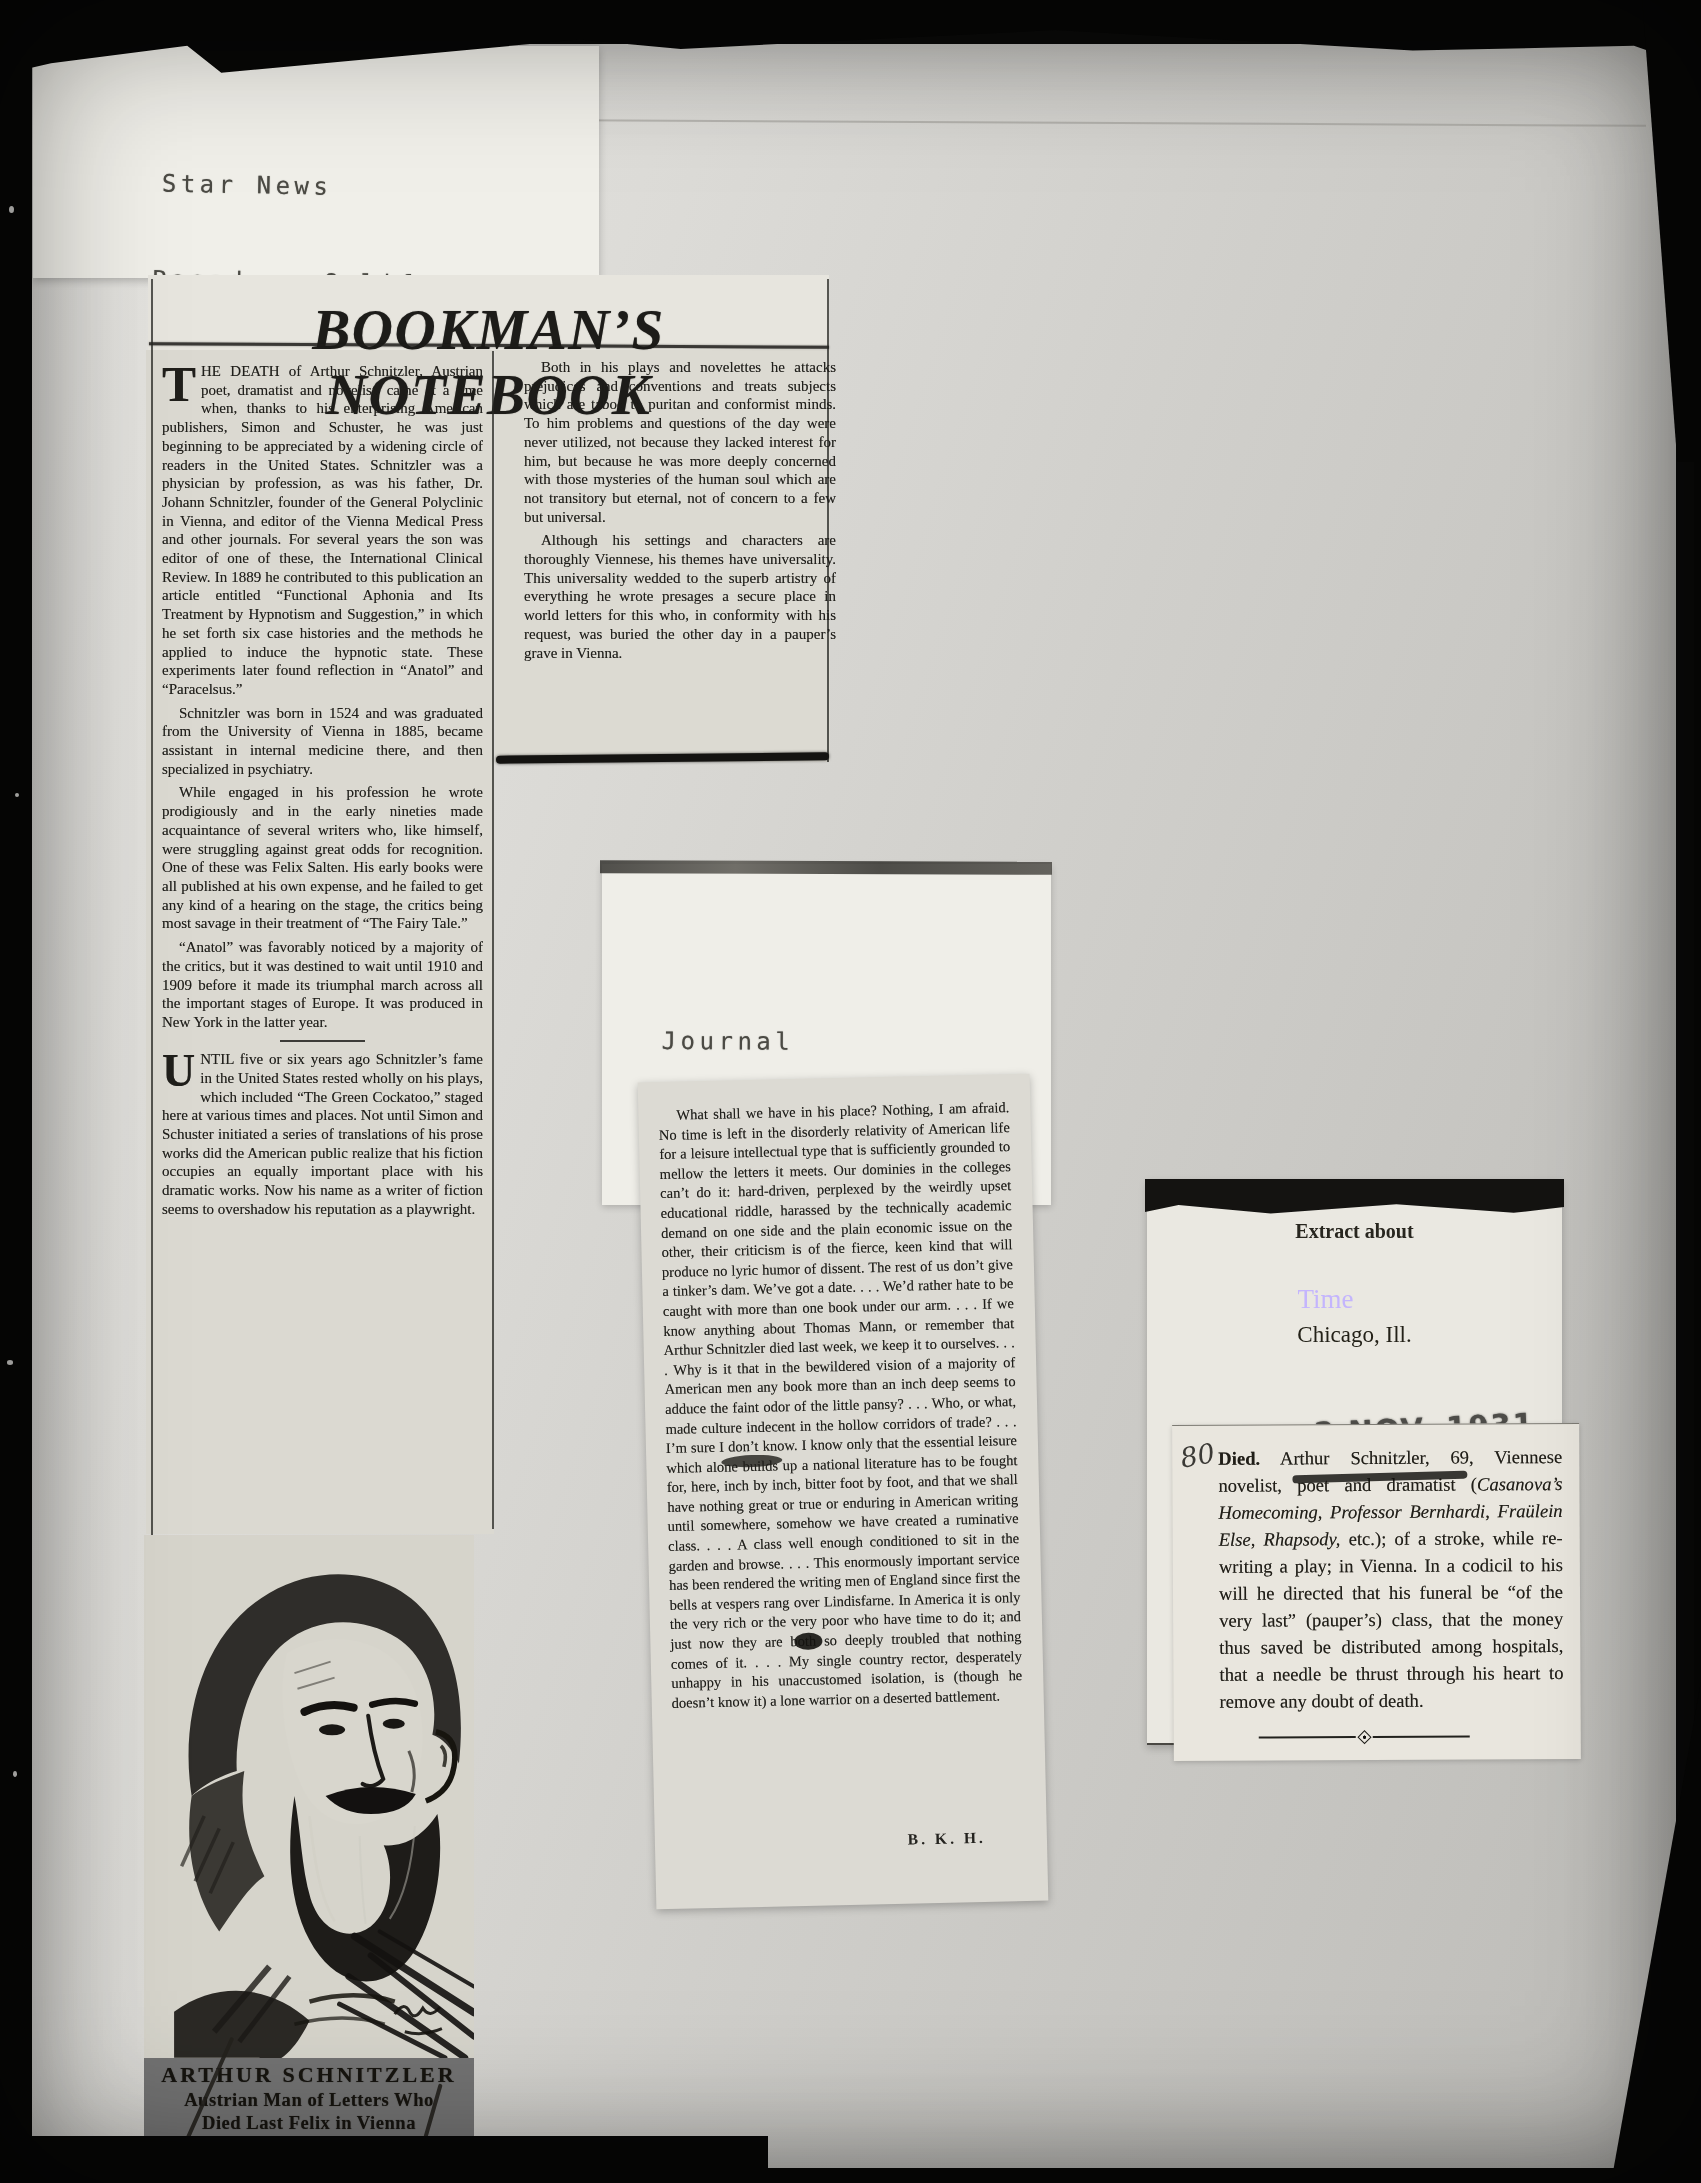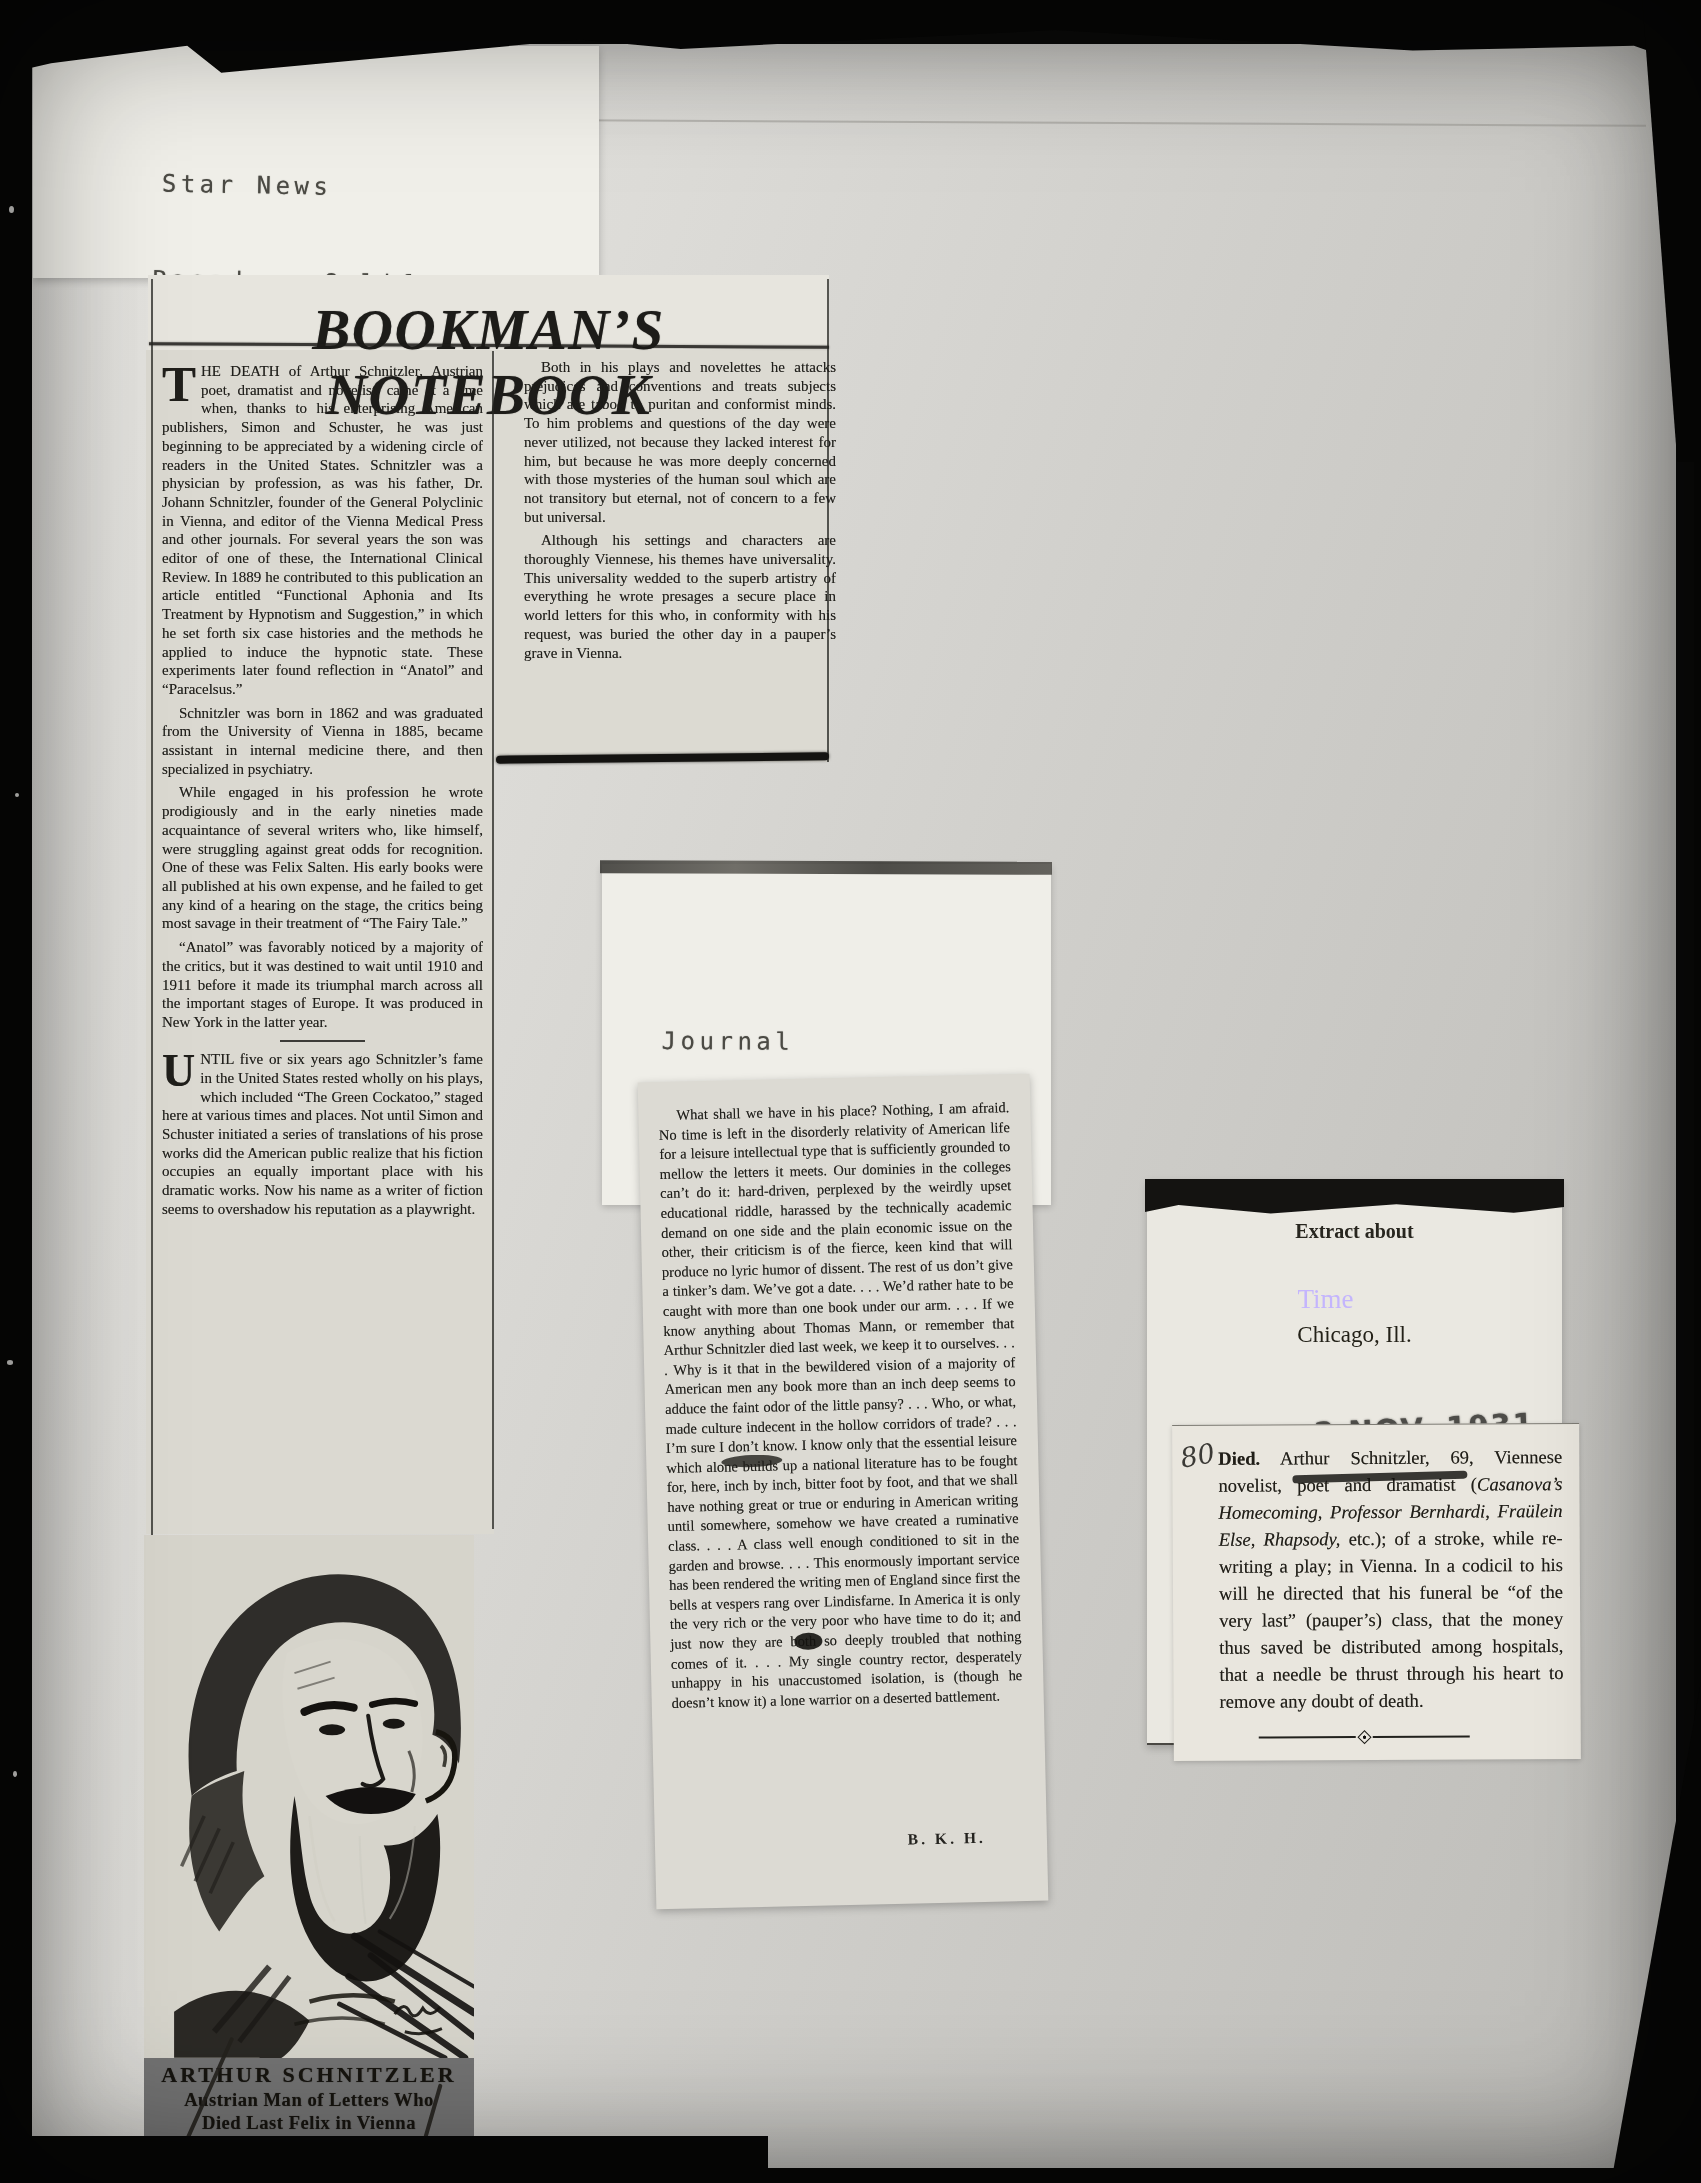--- a/index.html
+++ b/index.html
@@ -139,23 +139,23 @@
   <div class="abs col1-paper"></div>
   <div class="abs col2-paper"></div>
   <div class="abs headline">BOOKMAN’S NOTEBOOK</div>
   <div class="abs headline-rule"></div>
   <div class="abs rule-v rule-left"></div>
   <div class="abs rule-v rule-mid"></div>
   <div class="abs rule-v rule-right"></div>
 
   <div class="abs col-text col1-text">
     <p class="nofirst"><span class="dropcap">T</span><span>HE DEATH of Arthur Schnitzler, Austrian poet, dramatist and novelist, came at a time when, thanks to his enterprising American publishers, Simon and Schuster, he was just beginning to be appreciated by a widening circle of readers in the United States. Schnitzler was a physician by profession, as was his father, Dr. Johann Schnitzler, founder of the General Polyclinic in Vienna, and editor of the Vienna Medical Press and other journals. For several years the son was editor of one of these, the International Clinical Review. In 1889 he contributed to this publication an article entitled “Functional Aphonia and Its Treatment by Hypnotism and Suggestion,” in which he set forth six case histories and the methods he applied to induce the hypnotic state. These experiments later found reflection in “Anatol” and “Paracelsus.”</span></p>
-    <p>Schnitzler was born in 1862 and was graduated from the University of Vienna in 1885, became assistant in internal medicine there, and then specialized in psychiatry.</p>
+    <p>Schnitzler was born in 1524 and was graduated from the University of Vienna in 1885, became assistant in internal medicine there, and then specialized in psychiatry.</p>
     <p>While engaged in his profession he wrote prodigiously and in the early nineties made acquaintance of several writers who, like himself, were struggling against great odds for recognition. One of these was Felix Salten. His early books were all published at his own expense, and he failed to get any kind of a hearing on the stage, the critics being most savage in their treatment of “The Fairy Tale.”</p>
-    <p>“Anatol” was favorably noticed by a majority of the critics, but it was destined to wait until 1910 and 1911 before it made its triumphal march across all the important stages of Europe. It was produced in New York in the latter year.</p>
+    <p>“Anatol” was favorably noticed by a majority of the critics, but it was destined to wait until 1910 and 1909 before it made its triumphal march across all the important stages of Europe. It was produced in New York in the latter year.</p>
     <div class="p-divider"></div>
     <p class="nofirst"><span class="dropcap dropcap-u">U</span><span>NTIL five or six years ago Schnitzler’s fame in the United States rested wholly on his plays, which included “The Green Cockatoo,” staged here at various times and places. Not until Simon and Schuster initiated a series of translations of his prose works did the American public realize that his fiction occupies an equally important place with his dramatic works. Now his name as a writer of fiction seems to overshadow his reputation as a playwright.</span></p>
   </div>
 
   <div class="abs col-text col2-text">
     <p>Both in his plays and novelettes he attacks prejudices and conventions and treats subjects which are taboo to puritan and conformist minds. To him problems and questions of the day were never utilized, not because they lacked interest for him, but because he was more deeply concerned with those mysteries of the human soul which are not transitory but eternal, not of concern to a few but universal.</p>
     <p>Although his settings and characters are thoroughly Viennese, his themes have universality. This universality wedded to the superb artistry of everything he wrote presages a secure place in world letters for this who, in conformity with his request, was buried the other day in a pauper’s grave in Vienna.</p>
   </div>
   <div class="abs col2-end-smudge"></div>
 

